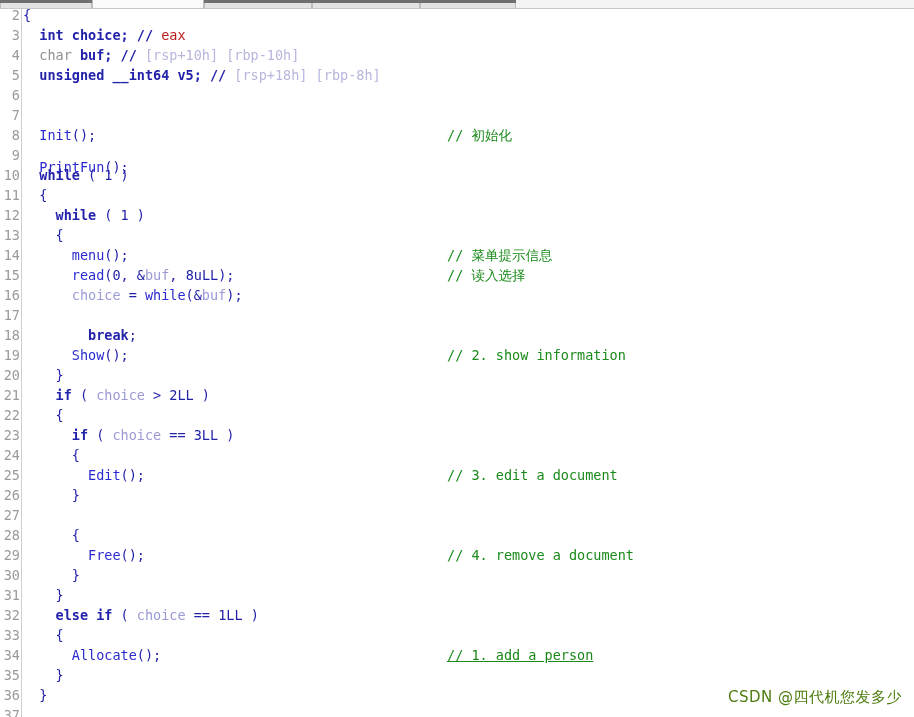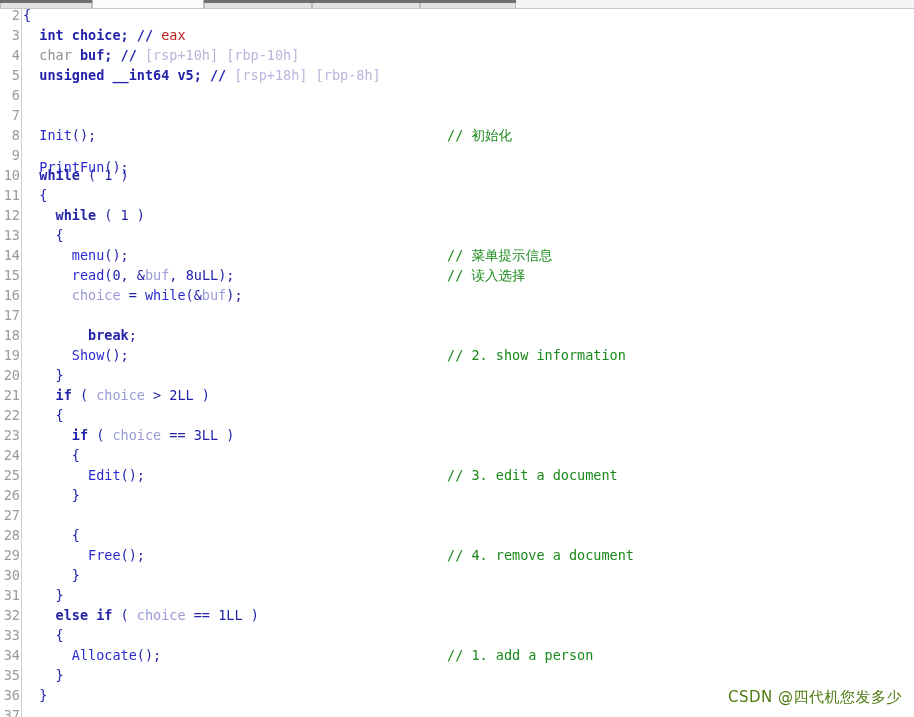--- a/index.html
+++ b/index.html
@@ -227,21 +227,21 @@
       <div class="cmtcol" style="top: 456px;">// 3. edit a document</div>
       <div class="codeline" style="top: 476px;"><span class="t-punct">      }</span></div>
       <div class="codeline" style="top: 516px;"><span class="t-punct">      {</span></div>
       <div class="codeline" style="top: 536px;"><span class="t-punct">        </span><span class="t-fn">Free</span><span class="t-punct">();</span></div>
       <div class="cmtcol" style="top: 536px;">// 4. remove a document</div>
       <div class="codeline" style="top: 556px;"><span class="t-punct">      }</span></div>
       <div class="codeline" style="top: 576px;"><span class="t-punct">    }</span></div>
       <div class="codeline" style="top: 596px;"><span class="t-punct">    </span><span class="t-kw">else</span><span class="t-punct"> </span><span class="t-kw">if</span><span class="t-punct"> ( </span><span class="t-var">choice</span><span class="t-punct"> == </span><span class="t-num">1LL</span><span class="t-punct"> )</span></div>
       <div class="codeline" style="top: 616px;"><span class="t-punct">    {</span></div>
       <div class="codeline" style="top: 636px;"><span class="t-punct">      </span><span class="t-fn">Allocate</span><span class="t-punct">();</span></div>
-      <div class="cmtcol" style="top: 636px;">// 1. add a person</div>
+      <div class="cmtcol" style="top: 636px; text-decoration: underline;">// 1. add a person</div>
       <div class="codeline" style="top: 656px;"><span class="t-punct">    }</span></div>
       <div class="codeline" style="top: 676px;"><span class="t-punct">  }</span></div>
       <div class="codeline" style="top: 696px;"></div>
       <div class="codeline" style="top: 716px;"></div>
       <div class="codeline" style="top: 736px;"></div>
       <div class="codeline" style="top: 756px;"></div>
       <div class="codeline" style="top: 776px;"></div>
       <div class="codeline" style="top: 796px;"></div>
       <div class="codeline" style="top: 816px;"></div>
       <div class="codeline" style="top: 836px;"></div>

